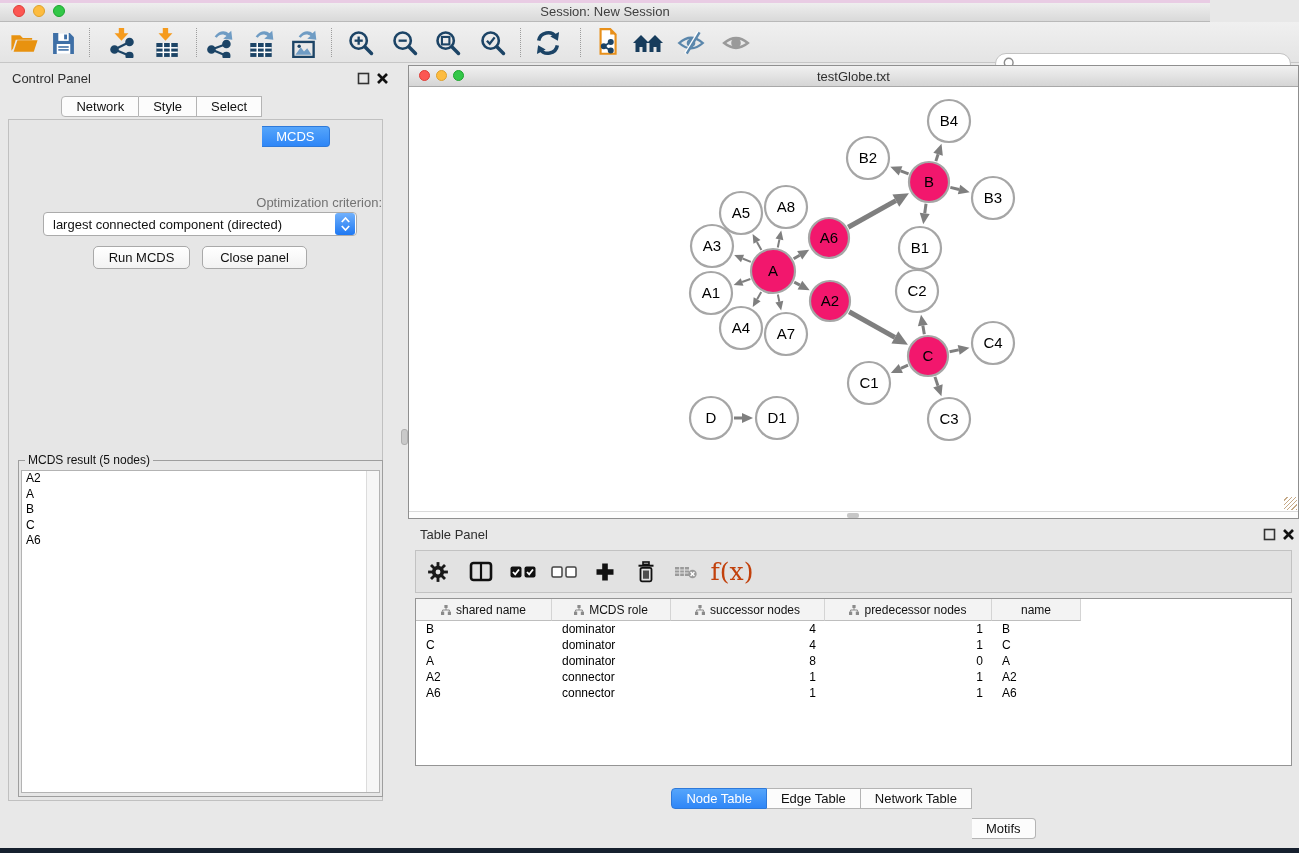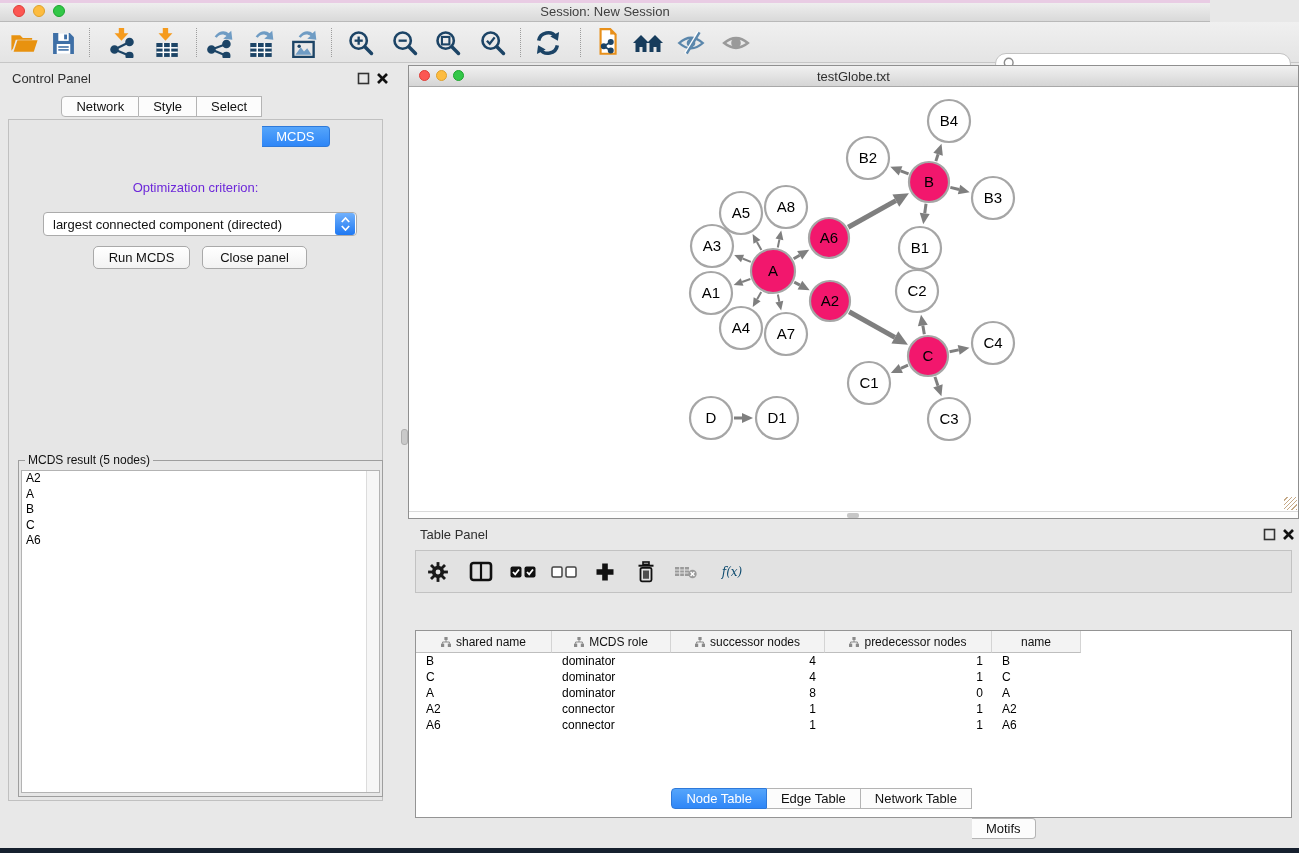--- a/index.html
+++ b/index.html
@@ -36,21 +36,21 @@
   .panel-title { position:absolute; left:12px; top:8px; font-size:13px; color:#2E2E2E; }
   .winbtn { position:absolute; width:13px; height:13px; }
   .cp-body { position:absolute; left:8px; top:56px; width:375px; height:682px;
     background:#E6E6E6; border:1px solid #C0C0C0; }
   .tabs-row { position:absolute; left:0; width:100%; display:flex; justify-content:center; z-index:3; }
   .tab { height:21px; line-height:20px; padding:0 14px; font-size:13px; background:#FCFCFC;
     border:1px solid #B4B4B4; border-left:none; color:#111; }
   .tab:first-child { border-left:1px solid #B4B4B4; border-radius:4px 0 0 4px; }
   .tab:last-child { border-radius:0 4px 4px 0;margin-top:30px; }
   .tab.active { background:linear-gradient(#55A5FB,#2E86F7); color:#fff; border-color:#2E79D9; }
-  #opt-label { position:absolute; left:0; width:100%; top:60px; text-align:center; font-size:13px; color:#6d28d9; }
+  #opt-label { position:absolute; left:0; width:100%; top:75px; text-align:right; font-size:13px; color:#737373; }
   #criterion { position:absolute; left:34px; top:92px; width:314px; height:24px; background:#fff;
     border:1px solid #ABABAB; border-radius:4px; display:flex; align-items:center; }
   #criterion .val { flex:1; font-size:13px; padding-left:9px; color:#111; white-space:nowrap; }
   #criterion .stepper { width:20px; height:22px; margin-right:1px; border-radius:3px;
     background:linear-gradient(#71B1FC,#1E78F2); display:flex; flex-direction:column;
     align-items:center; justify-content:center; gap:2px; }
   .btn { position:absolute; height:23px; background:linear-gradient(#FFFFFF,#F2F2F2);
     border:1px solid #A9A9A9; border-radius:5px; font-size:13px; color:#111;
     display:flex; align-items:center; justify-content:center; }
   #fieldset { position:absolute; left:9px; top:340px; width:365px; height:337px;
@@ -78,22 +78,22 @@
   #net-vthumb { position:absolute; left:401px; top:429px; width:7px; height:16px;
     background:#C9C9C9; border:1px solid #AFAFAF; border-radius:3px; z-index:5; }
   #resize-grip { position:absolute; right:1px; bottom:8px; width:13px; height:13px;
     background:repeating-linear-gradient(135deg, transparent 0 2px, #C5A987 2px 3px); }
 
   
   #tablepanel { position:absolute; left:408px; top:522px; width:891px; height:296px; }
   #tp-toolbar { position:absolute; left:7px; top:28px; width:877px; height:43px;
     background:#E2E2E2; border:1px solid #C2C2C2; display:flex; align-items:center; }
   .tpbtn { display:flex; align-items:center; justify-content:center; height:36px; }
-  #node-table { position:absolute; left:7px; top:76px; width:877px; height:188px;
-    background:#fff; border:1px solid #949494; overflow:hidden;margin-top:32px; }
+  #node-table { position:absolute; left:7px; top:76px; width:877px; height:168px;
+    background:#fff; border:1px solid #949494; overflow:hidden; }
   #nt-header { display:flex; height:22px; }
   .th { display:flex; align-items:center; justify-content:center; gap:5px; background:#F3F3F3;
     border-right:1px solid #D4D4D4; border-bottom:1px solid #BEBEBE; font-size:12px; color:#111; }
   .tr { display:flex; height:16px; align-items:center; }
   .td { font-size:12px; color:#000; overflow:hidden; white-space:nowrap; }
   .td.left { padding-left:10px; text-align:left; }
   .td.right { padding-right:9px; text-align:right; }
   #table-tabs { position:absolute; left:0; top:266px; width:100%; display:flex; justify-content:center; }
 
   
@@ -496,21 +496,21 @@
             <line x1="1" y1="6" x2="15" y2="6"></line>
               <line x1="1" y1="9" x2="15" y2="9"></line>
             <line x1="5.7" y1="3" x2="5.7" y2="12"></line>
               <line x1="10.4" y1="3" x2="10.4" y2="12"></line>
           </g>
           <circle cx="18.5" cy="10" r="4.2" fill="#9A9A9A"></circle>
           <line x1="16.6" y1="8.1" x2="20.4" y2="11.9" stroke="#fff" stroke-width="1.4"></line>
           <line x1="20.4" y1="8.1" x2="16.6" y2="11.9" stroke="#fff" stroke-width="1.4"></line>
         </svg>
       </div>
-      <div class="tpbtn" style="width:52px; font-family:'DejaVu Serif',serif; font-style:italic; font-size:12px; color:#0c4a6e;">f(x)</div>
+      <div class="tpbtn" style="width:52px; font-family:'DejaVu Serif',serif; font-size:25px; color:#c2410c;">f(x)</div>
     </div>
 
     <div id="node-table">
       <div id="nt-header">
           <div class="th" style="width: 136px;">
             <svg width="10" height="10" viewBox="0 0 10 10">
               <rect x="3.4" y="0" width="3.2" height="3" fill="#8a8a8a"></rect>
               <rect x="0" y="6.6" width="3.2" height="3.4" fill="#8a8a8a"></rect>
               <rect x="6.8" y="6.6" width="3.2" height="3.4" fill="#8a8a8a"></rect>
               <path d="M5 3 v2 M1.6 6.6 V5 h6.8 v1.6" stroke="#8a8a8a" fill="none"></path>

